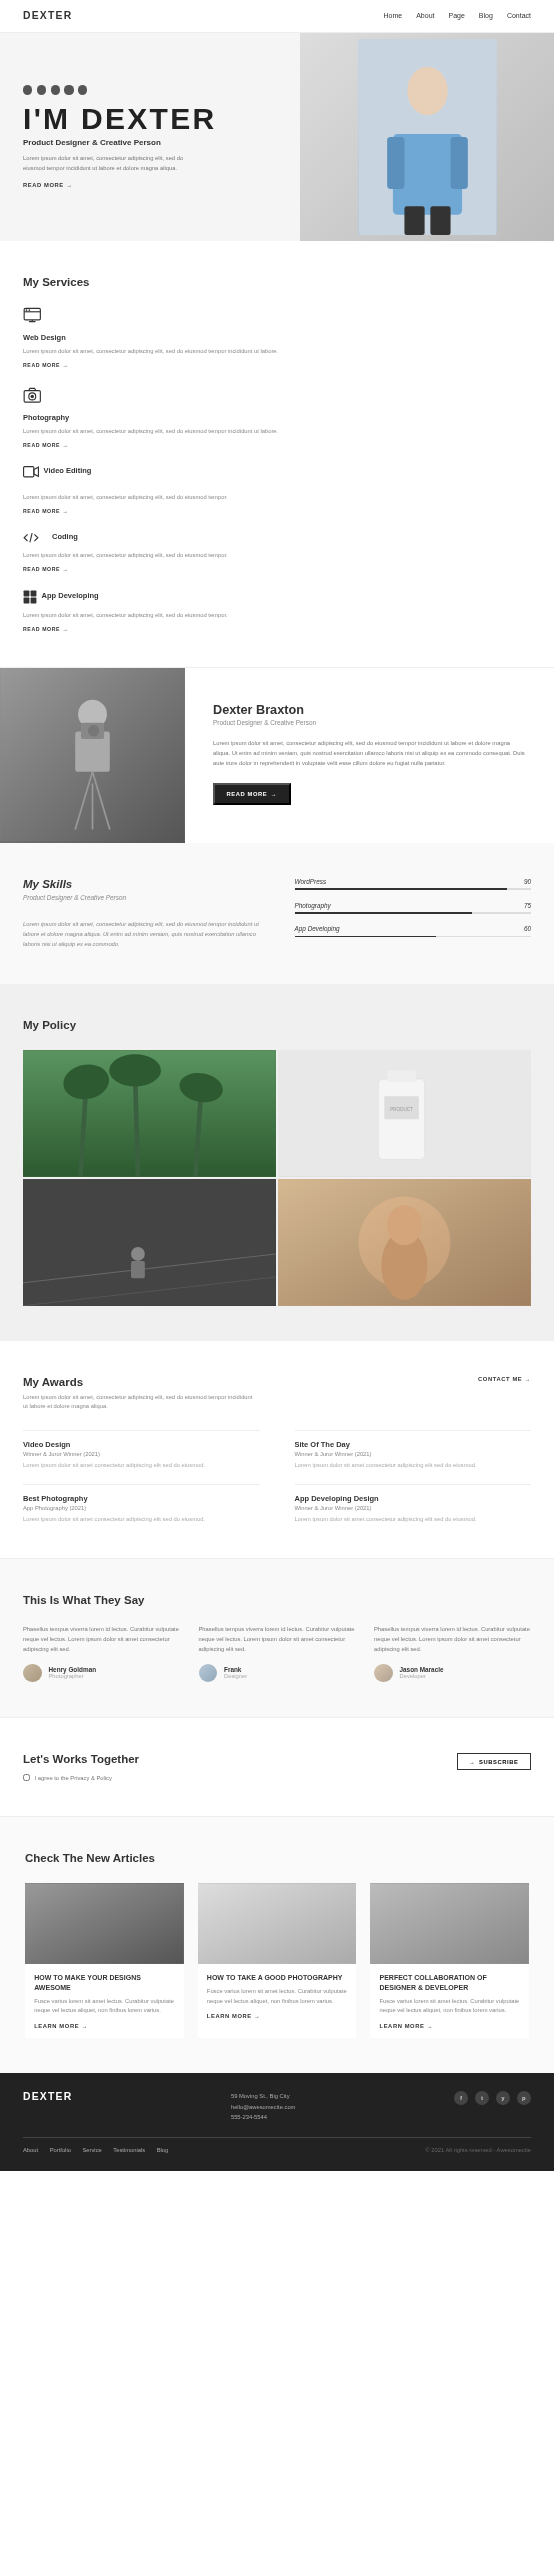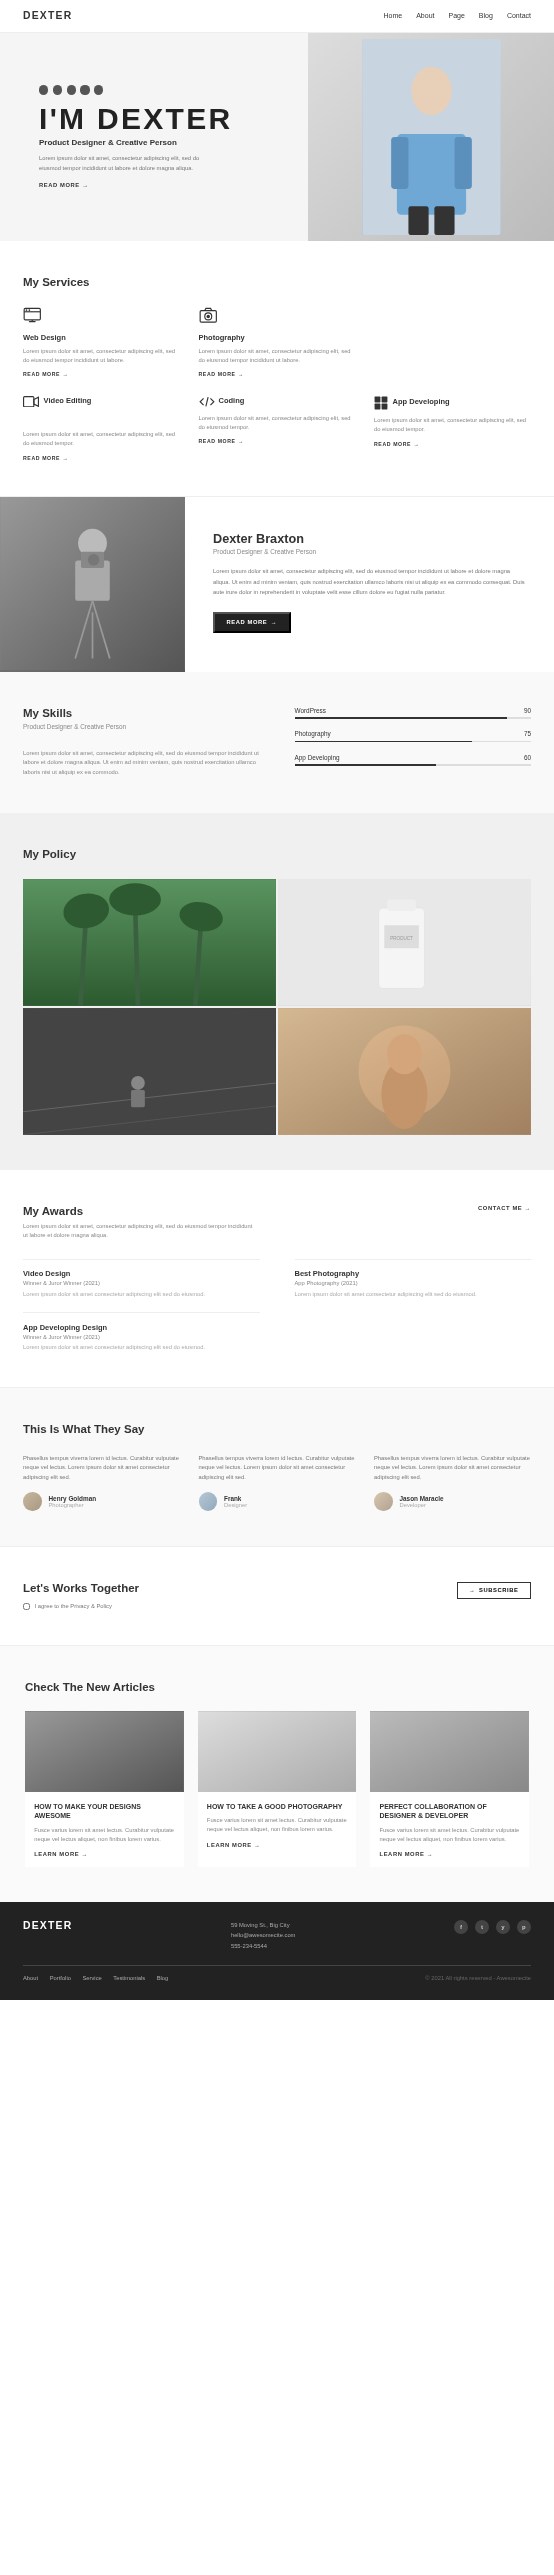--- a/index.html
+++ b/index.html
@@ -13,21 +13,21 @@
     }
     .nav-links { display: flex; gap: 14px; }
     .nav-links a { text-decoration: none; color: #333; font-size: 7px; }
 
     
     .hero {
       display: flex; align-items: center; min-height: 208px;
       background: #f5f5f5; position: relative; overflow: hidden;
     }
     .hero-left {
-      padding: 35px 23px; flex: 1; z-index: 2; margin-left: 16px;
+      padding: 35px 23px; flex: 1; z-index: 2;
     }
     .hero-social { display: flex; gap: 4.6px; margin-bottom: 9.2px; }
     .hero-social span { width: 9.2px; height: 9.2px; background: #555; border-radius: 50%; display: inline-block; }
     .hero-title {
       font-size: 30px; font-weight: 900; letter-spacing: 2.3px;
       color: #222; line-height: 1; margin-bottom: 4.6px;
     }
     .hero-subtitle { font-size: 8px; font-weight: 700; margin-bottom: 7px; }
     .hero-desc { font-size: 5.8px; color: #777; line-height: 1.6; max-width: 162px; margin-bottom: 9.2px; }
     .read-more-btn {
@@ -50,21 +50,21 @@
       background: linear-gradient(180deg, #c8d4e0 0%, #a0b4c8 100%);
       border-radius: 2.3px; position: relative; overflow: hidden;
     }
 
     
     .section { padding: 35px 23px; }
     .section-title { font-size: 11.5px; font-weight: 700; margin-bottom: 4.6px; }
     .section-subtitle { font-size: 6.4px; color: #888; margin-bottom: 18.5px; }
 
     
-    .services-grid { display: grid; grid-template-columns: 1fr 1fr 1fr; gap: 18.5px; }
+    .services-grid { display: grid; grid-template-columns: 1fr; gap: 18.5px; }
     .service-item { }
     .service-icon { width: 21px; height: 21px; margin-bottom: 5.8px; }
     .service-name { font-size: 7.5px; font-weight: 700; margin-bottom: 4.6px; }
     .service-desc { font-size: 5.8px; color: #888; line-height: 1.6; margin-bottom: 5.8px; }
 
     
     .about-section {
       display: flex; gap: 0; background: #fff;
     }
     .about-image {
@@ -78,21 +78,21 @@
     .about-desc { font-size: 5.8px; color: #777; line-height: 1.8; margin-bottom: 14px; }
     .btn-dark {
       display: inline-flex; align-items: center; gap: 3.5px;
       background: #222; color: #fff; padding: 5.8px 11.5px;
       font-size: 5.8px; font-weight: 700; letter-spacing: 0.6px;
       text-transform: uppercase; cursor: pointer;
     }
     .btn-dark::after { content: '→'; }
 
     
-    .skills-section { background: #f9f9f9; padding: 35px 23px; }
+    .skills-section { background: #f9f9f9; padding: 35px 23px; font-style: italic; }
     .skills-layout { display: flex; gap: 35px; }
     .skills-left { flex: 1; }
     .skills-right { flex: 1; }
     .skill-item { margin-bottom: 11.5px; }
     .skill-label { display: flex; justify-content: space-between; font-size: 6.4px; margin-bottom: 3.5px; }
     .skill-bar { height: 1.7px; background: #ddd; }
     .skill-fill { height: 100%; background: #333; }
 
     
     .works-section { background: #f0f0f0; padding: 35px 23px; }
@@ -257,34 +257,34 @@
       <div class="service-name">Photography</div>
       <div class="service-desc">Lorem ipsum dolor sit amet, consectetur adipiscing elit, sed do eiusmod tempor incididunt ut labore.</div>
       <div class="read-more-btn" style="font-size:5.2px;">READ MORE</div>
     </div>
 
   </div>
 
   <div style="height:18.5px"></div>
   <div class="services-grid">
     <div class="service-item">
-      <div style="display:flex;align-items:flex-start;gap:4.6px;margin-bottom:21px;">
+      <div style="display:flex;align-items:flex-start;gap:4.6px;margin-bottom:13px;">
         <div>
           <svg viewBox="0 0 28 20" width="16" height="11.5">
             <rect x="1" y="1" width="18" height="18" rx="2" fill="none" stroke="#333" stroke-width="2"></rect>
             <polygon points="19,6 27,2 27,18 19,14" fill="none" stroke="#333" stroke-width="2"></polygon>
           </svg>
         </div>
         <div class="service-name">Video Editing</div>
       </div>
       <div class="service-desc">Lorem ipsum dolor sit amet, consectetur adipiscing elit, sed do eiusmod tempor.</div>
       <div class="read-more-btn" style="font-size:5.2px;">READ MORE</div>
     </div>
     <div class="service-item">
-      <div style="display:flex;align-items:center;gap:4px;margin-bottom:4.6px;">
+      <div style="display:flex;align-items:center;gap:13px;margin-bottom:4.6px;">
         <div>
           <svg viewBox="0 0 28 20" width="16" height="11.5">
             <polyline points="8,4 2,10 8,16" fill="none" stroke="#333" stroke-width="2"></polyline>
             <polyline points="20,4 26,10 20,16" fill="none" stroke="#333" stroke-width="2"></polyline>
             <line x1="12" y1="18" x2="16" y2="2" stroke="#333" stroke-width="2"></line>
           </svg>
         </div>
         <div class="service-name">Coding</div>
       </div>
       <div class="service-desc">Lorem ipsum dolor sit amet, consectetur adipiscing elit, sed do eiusmod tempor.</div>
@@ -448,20 +448,25 @@
   <div class="awards-header">
     <div>
       <div class="section-title">My Awards</div>
       <div class="awards-desc">Lorem ipsum dolor sit amet, consectetur adipiscing elit, sed do eiusmod tempor incididunt ut labore et dolore magna aliqua.</div>
     </div>
     <div class="contact-link">CONTACT ME</div>
   </div>
   <div class="awards-grid">
     <div class="award-item">
       <div class="award-name">Video Design</div>
+      <div class="award-year">Winner &amp; Juror Winner (2021)</div>
+      <div class="award-desc">Lorem ipsum dolor sit amet consectetur adipiscing elit sed do eiusmod.</div>
+    </div>
+    <div class="award-item">
+      <div class="award-name">Site Of The Day</div>
       <div class="award-year">Winner &amp; Juror Winner (2021)</div>
       <div class="award-desc">Lorem ipsum dolor sit amet consectetur adipiscing elit sed do eiusmod.</div>
     </div>
     <div class="award-item">
       <div class="award-name">Best Photography</div>
       <div class="award-year">App Photography (2021)</div>
       <div class="award-desc">Lorem ipsum dolor sit amet consectetur adipiscing elit sed do eiusmod.</div>
     </div>
     <div class="award-item">
       <div class="award-name">App Developing Design</div>

